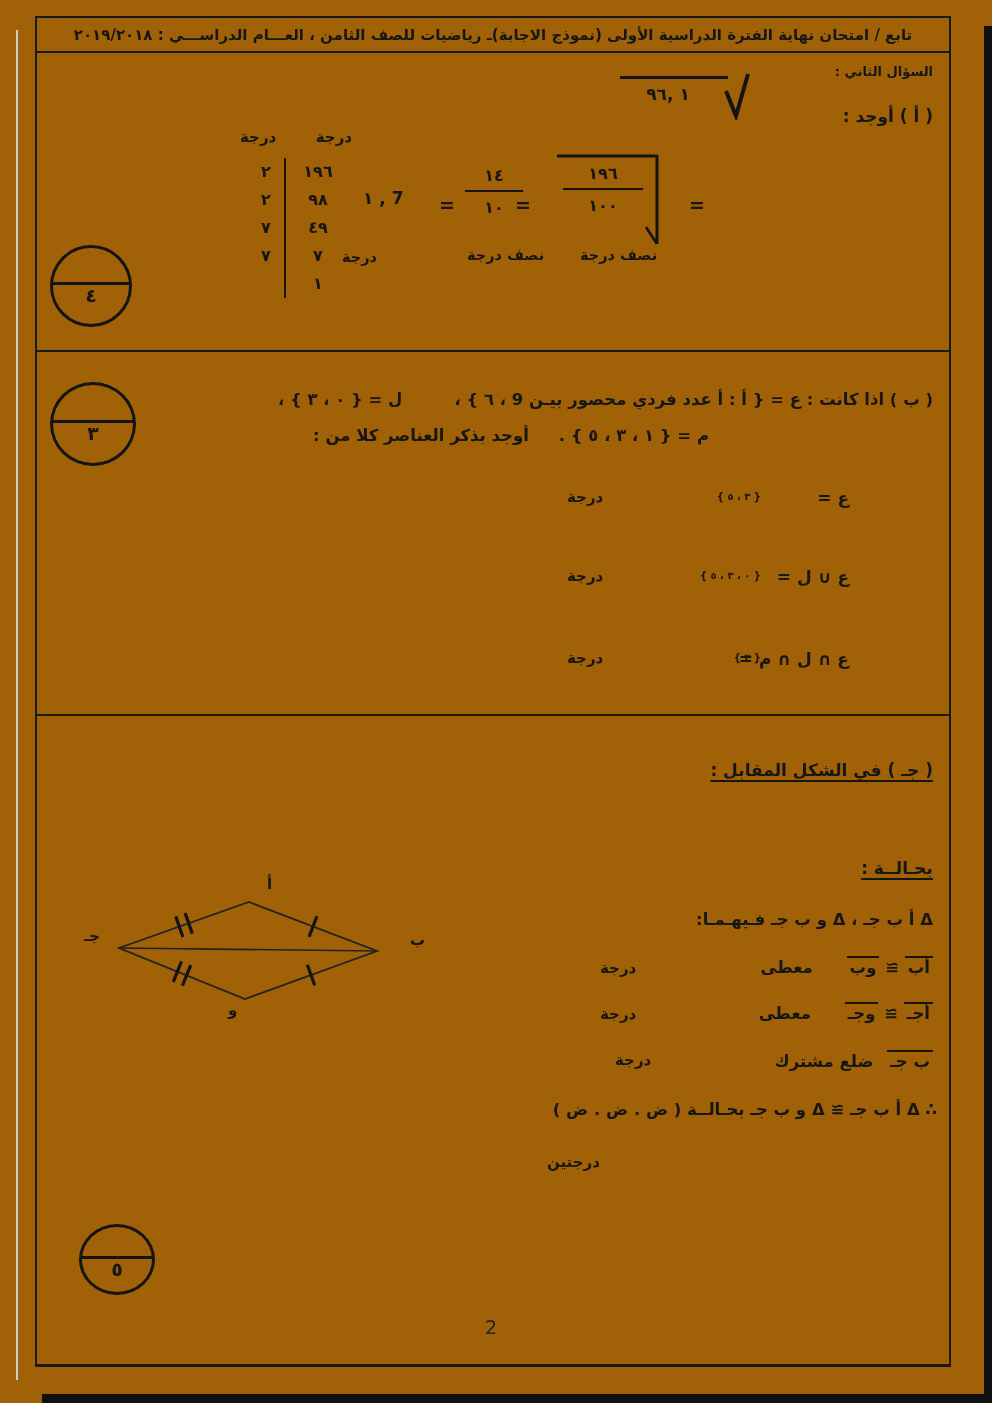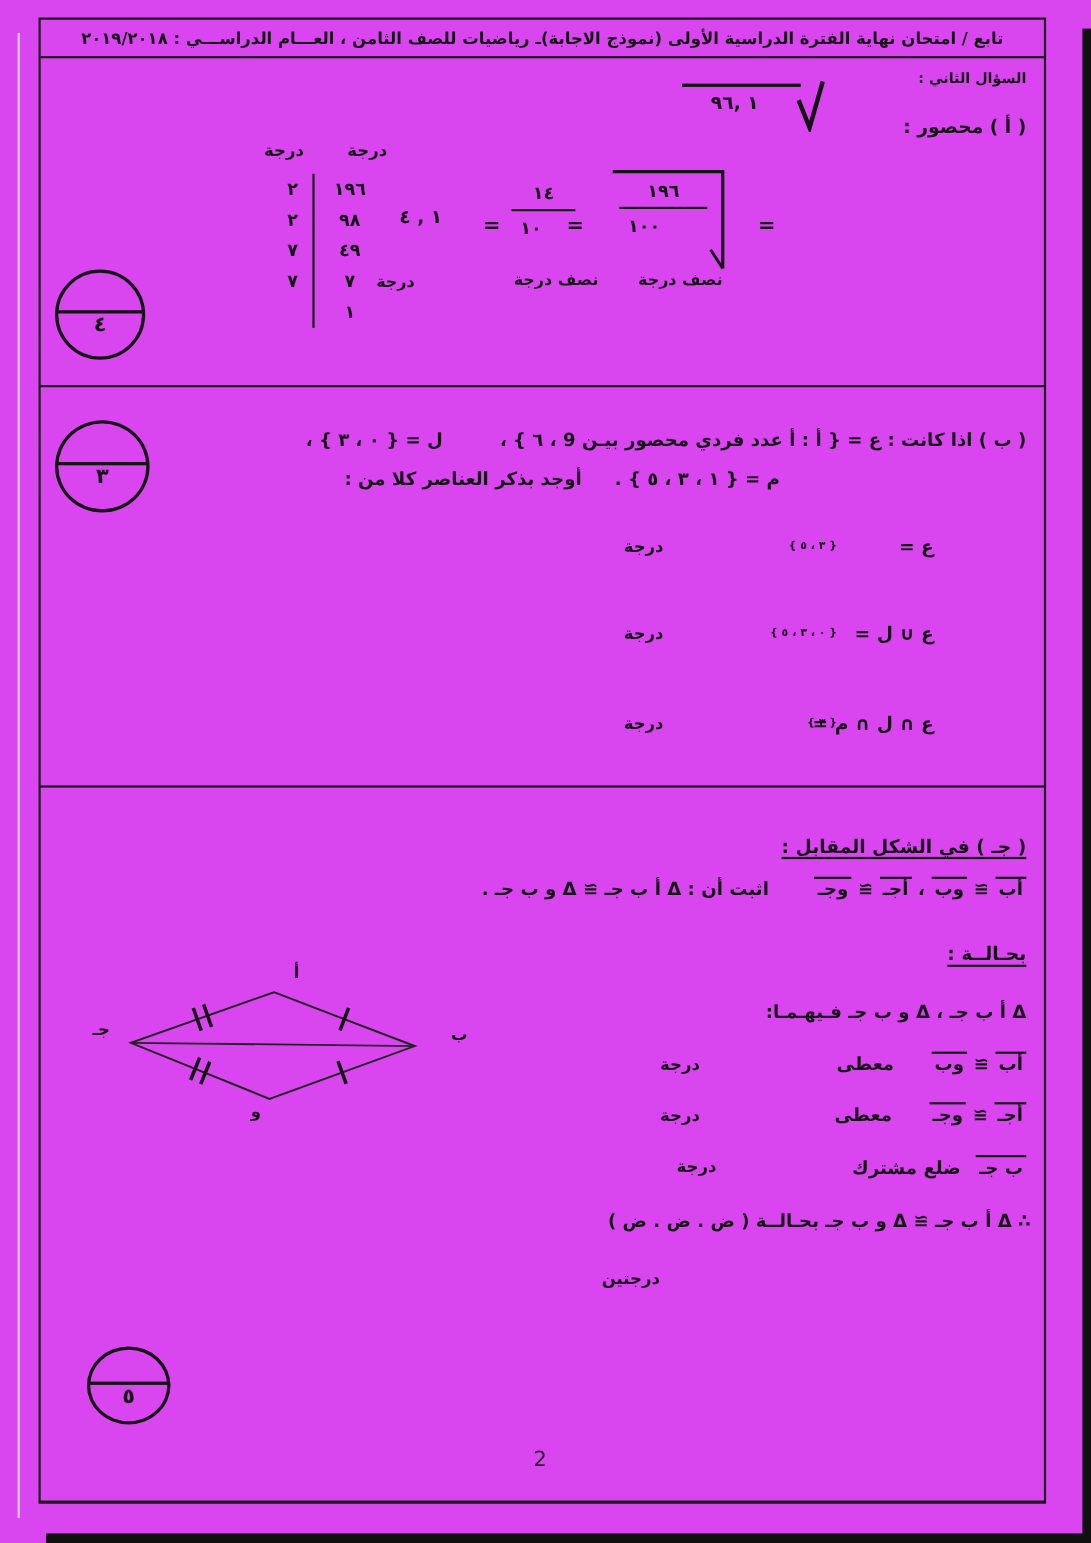--- a/index.html
+++ b/index.html
@@ -1,30 +1,30 @@
 <!DOCTYPE html>
 <html lang="ar"><head>
 <meta charset="utf-8">
 <style>
   html,body{margin:0;padding:0}
   body{width:992px;height:1403px;background:#e8e8e4;font-family:"DejaVu Sans",sans-serif}
-  .page{position:absolute;left:0;top:0;width:992px;height:1403px;background:#d946ef;overflow:hidden;color:#161616}
+  .page{position:absolute;left:0;top:0;width:992px;height:1403px;background:#a16207;overflow:hidden;color:#161616}
   .abs{position:absolute}
   .frame{position:absolute;left:35px;top:16px;width:912px;height:1346px;border:2.5px solid #1a1a1a;border-bottom-width:3.5px;font-weight:bold}
   .hdr{position:absolute;left:0;top:0;width:100%;height:33px;border-bottom:2.5px solid #1a1a1a;display:flex;align-items:center;justify-content:center;direction:rtl;font-size:15px;white-space:nowrap}
   .divider{position:absolute;left:-1px;width:913px;border-top:2.5px solid #1a1a1a}
   .rtl{direction:rtl;white-space:nowrap}
   
   .circ{position:absolute;border:3px solid #141414;border-radius:50%}
   .circ .cline{position:absolute;left:-1px;right:-1px;top:45%;border-top:3px solid #141414}
   .circ .cnum{position:absolute;left:0;right:0;top:48%;text-align:center;font-size:19px}
   
   .frac{position:absolute;display:flex;flex-direction:column;align-items:center}
   .fr-n{font-size:16px;padding:0 8px;margin-bottom:5px}
-  .fr-d{border-top:2.6px solid #141414;padding:6px 8px 0;text-align:left;font-size:16px;min-width:100%;box-sizing:border-box}
+  .fr-d{border-top:2.6px solid #141414;padding:6px 8px 0;text-align:center;font-size:16px;min-width:100%;box-sizing:border-box}
   .eqs{position:absolute;font-size:19px}
   
   .sqrt196{position:absolute;left:583px;top:58px;width:130px}
   .vinc{position:absolute;left:0;top:0;width:108px;border-top:3px solid #141414}
   .radicand{display:block;margin-top:8px;text-align:center;padding-right:34px;font-size:17px}
   
   .radfrac{position:absolute;left:518px;top:132px;width:110px;height:106px}
   
   .fheads{position:absolute;left:203px;top:110px;width:112px;display:flex;justify-content:space-between;direction:rtl;font-size:15px}
   .ftab{position:absolute;left:211px;top:140px;display:flex}
@@ -58,21 +58,21 @@
   <div class="band" style="left:42px;top:1394px;width:950px;height:9px"></div>
   <div class="abs" style="left:16px;top:30px;width:2px;height:1350px;background:#cfcfca"></div>
 
   <div class="frame">
 
     <div class="hdr">
       <span>تابع / امتحان نهاية الفترة الدراسية الأولى (نموذج الاجابة)ـ رياضيات للصف الثامن  ،  العـــام الدراســـي  :  ٢٠١٩/٢٠١٨</span>
     </div>
 
     <div class="abs rtl" style="right:16px;top:46px;font-size:13px">السؤال الثاني :</div>
-    <div class="abs rtl" style="right:16px;top:88px;font-size:17px">( أ ) محصور :</div>
+    <div class="abs rtl" style="right:16px;top:88px;font-size:17px">( أ ) أوجد :</div>
 
 
     <div class="sqrt196">
       <div class="vinc"></div>
       <span class="radicand" dir="ltr">١ ,٩٦</span>
       <svg class="abs" style="right:-2px;top:-4px" width="30" height="48">
         <polyline points="4,19 14,44 26,2" fill="none" stroke="#141414" stroke-width="4"></polyline>
       </svg>
     </div>
 
@@ -86,21 +86,21 @@
         <span class="fr-n">١٩٦</span>
         <span class="fr-d">١٠٠</span>
       </div>
     </div>
     <span class="eqs" style="left:478px;top:176px">=</span>
     <div class="frac" style="left:428px;top:148px;width:58px">
       <span class="fr-n">١٤</span>
       <span class="fr-d">١٠</span>
     </div>
     <span class="eqs" style="left:402px;top:176px">=</span>
-    <span class="abs" dir="ltr" style="left:326px;top:170px;font-size:17px">١ , ٤</span>
+    <span class="abs" dir="ltr" style="left:326px;top:170px;font-size:17px">١ , 7</span>
 
     <span class="mark" style="left:543px;top:229px">نصف درجة</span>
     <span class="mark" style="left:430px;top:229px">نصف درجة</span>
     <span class="mark" style="left:305px;top:231px">درجة</span>
 
     <div class="fheads">
       <span>درجة</span>
       <span>درجة</span>
     </div>
     <div class="ftab">
@@ -151,31 +151,20 @@
     <div class="abs" style="left:0;top:631px;width:100%;height:30px">
       <span class="a-lhs">ع ∩ ل ∩ م =</span>
       <span class="a-val">{ ٣ }</span>
       <span class="a-mark">درجة</span>
     </div>
 
     <div class="divider" style="top:696px"></div>
 
     <div class="abs rtl underl" style="right:16px;top:742px;font-size:17px">( جـ ) في الشكل المقابل :</div>
 
-    <div class="abs rtl" style="right:16px;top:779px;font-size:16.5px">
-      <span class="ov">أب</span>
-      <span>≅</span>
-      <span class="ov">وب</span>
-      <span>،</span>
-      <span class="ov">أجـ</span>
-      <span>≅</span>
-      <span class="ov">وجـ</span>
-      <span class="gapS"></span>
-      <span>اثبت أن :   Δ   أ ب جـ ≅ Δ  و ب جـ  .</span>
-    </div>
 
     <div class="abs rtl underl" style="right:16px;top:840px;font-size:17px">بحـالــة :</div>
     <div class="abs rtl" style="right:16px;top:892px;font-size:16.5px">Δ  أ ب جـ  ، Δ و ب جـ   فـيهـمـا:</div>
 
     <div class="abs" style="left:45px;top:853px;width:360px;height:160px">
       <svg width="360" height="160">
         <polygon points="167,31 295,80 163,128 37,77" fill="none" stroke="#222" stroke-width="1.8"></polygon>
         <line x1="37" y1="77" x2="295" y2="80" stroke="#222" stroke-width="1.6"></line>
         <line x1="93.7" y1="45.4" x2="100.9" y2="66.0" stroke="#141414" stroke-width="3.2"></line>
         <line x1="103.1" y1="42.0" x2="110.3" y2="62.6" stroke="#141414" stroke-width="3.2"></line>

